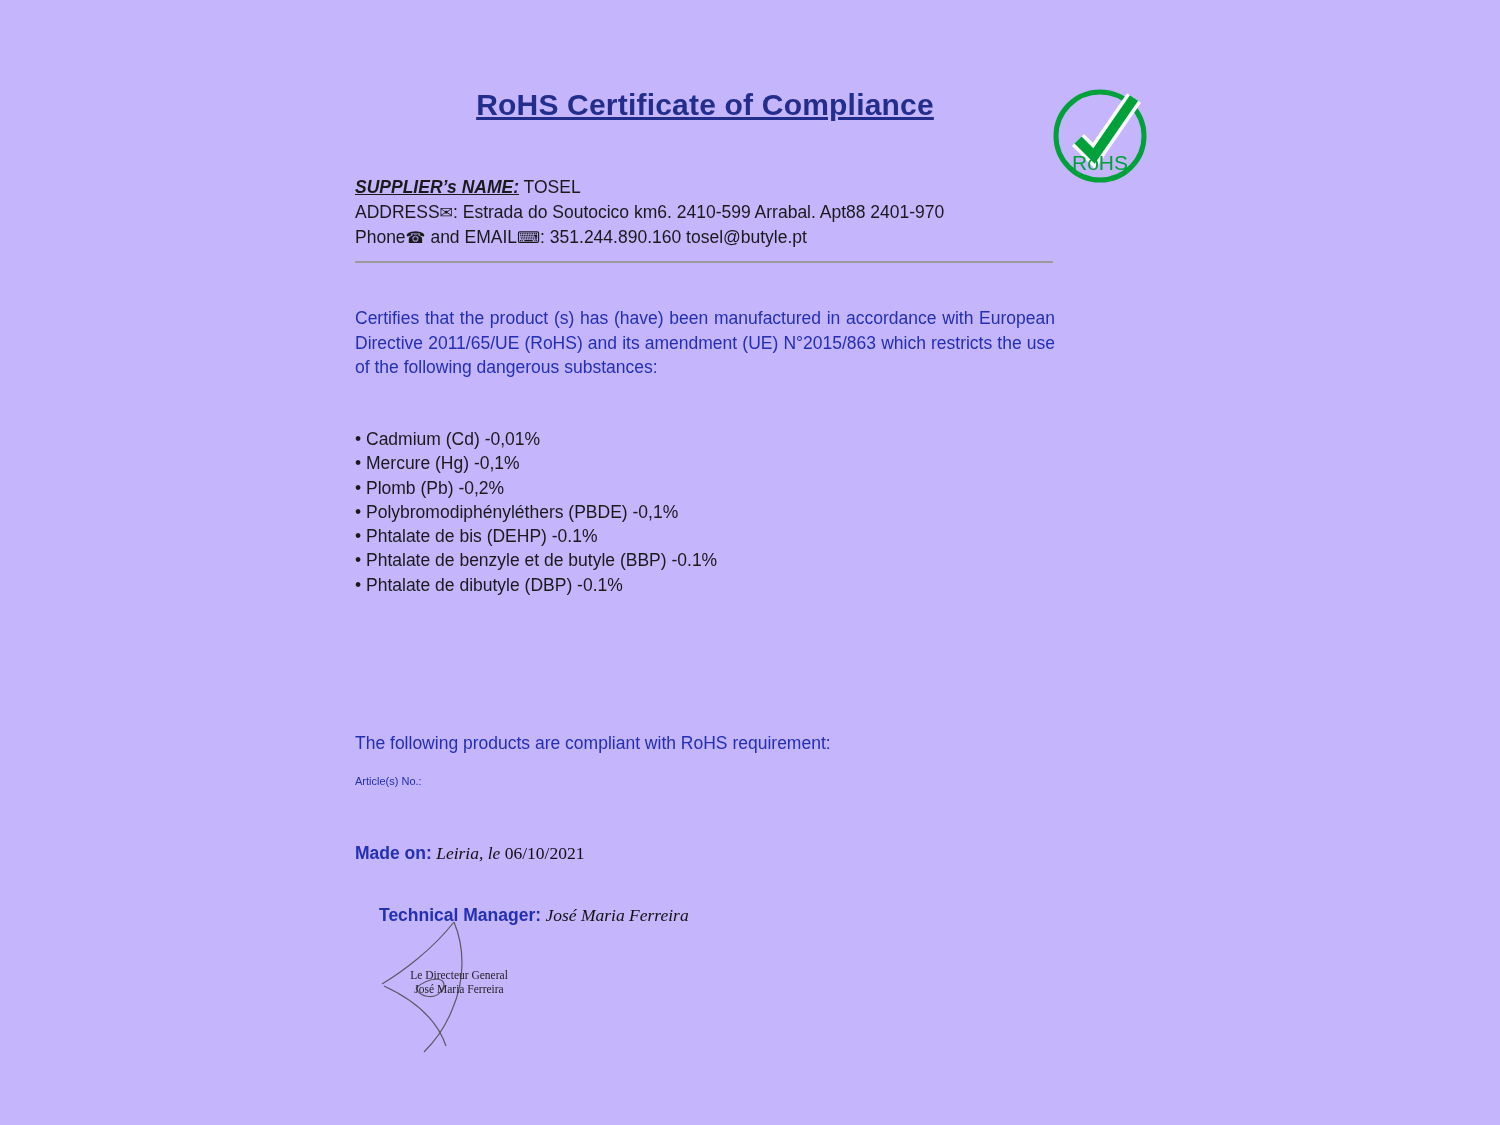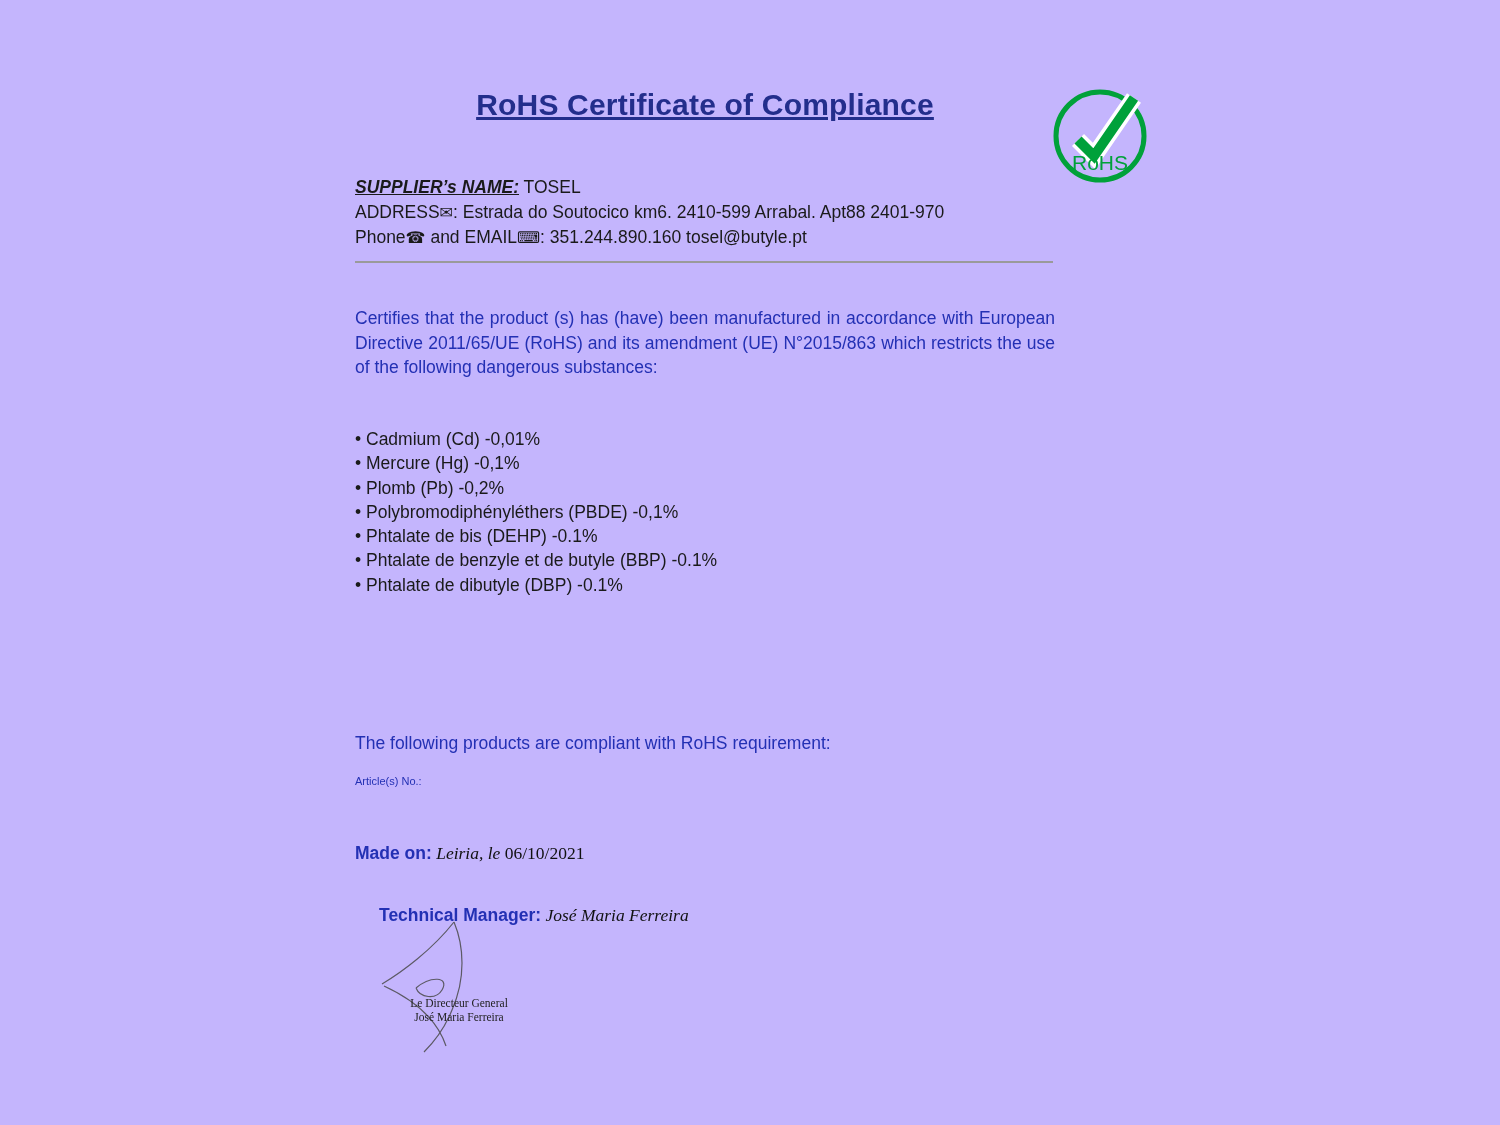--- a/index.html
+++ b/index.html
@@ -57,21 +57,21 @@
   .manager-line { position:absolute; left:355px; top:905px; font-size:17.5px;margin-left:24px; }
   .lbl-bold-blue { font-weight:bold; color:#2330B4; }
   .it { font-style:italic; }
   .val-dark { color:#111111;font-family:Liberation Serif, serif; }
 
   .signature { position:absolute; left:358px; top:918px; width:210px; height:150px; }
   .signature svg { position:absolute; left:0; top:0; }
   .sig-text {
     position:absolute; left:26px; width:150px; text-align:center;
     font-family:"Liberation Serif", serif;
-    font-size:11.5px; color:#222222; line-height:14px;margin-top:28px;
+    font-size:11.5px; color:#222222; line-height:14px;
   }
   .sig-line1 { top:50px; }
   .sig-line2 { top:64px; }
 </style>
 </head>
 <body>
 
 <div class="page">
 
   <div class="doc-title">RoHS Certificate of Compliance</div>

